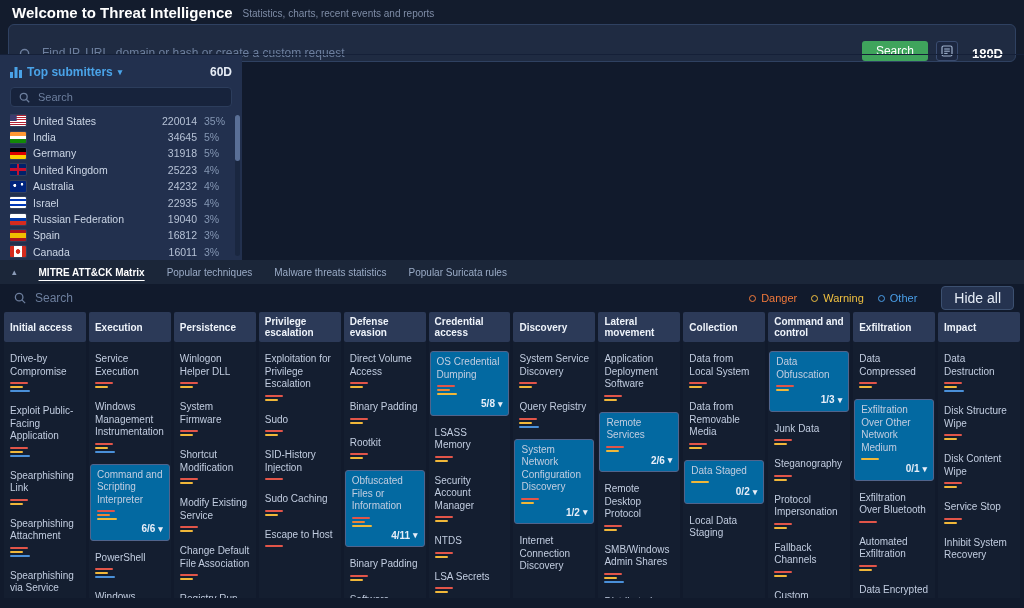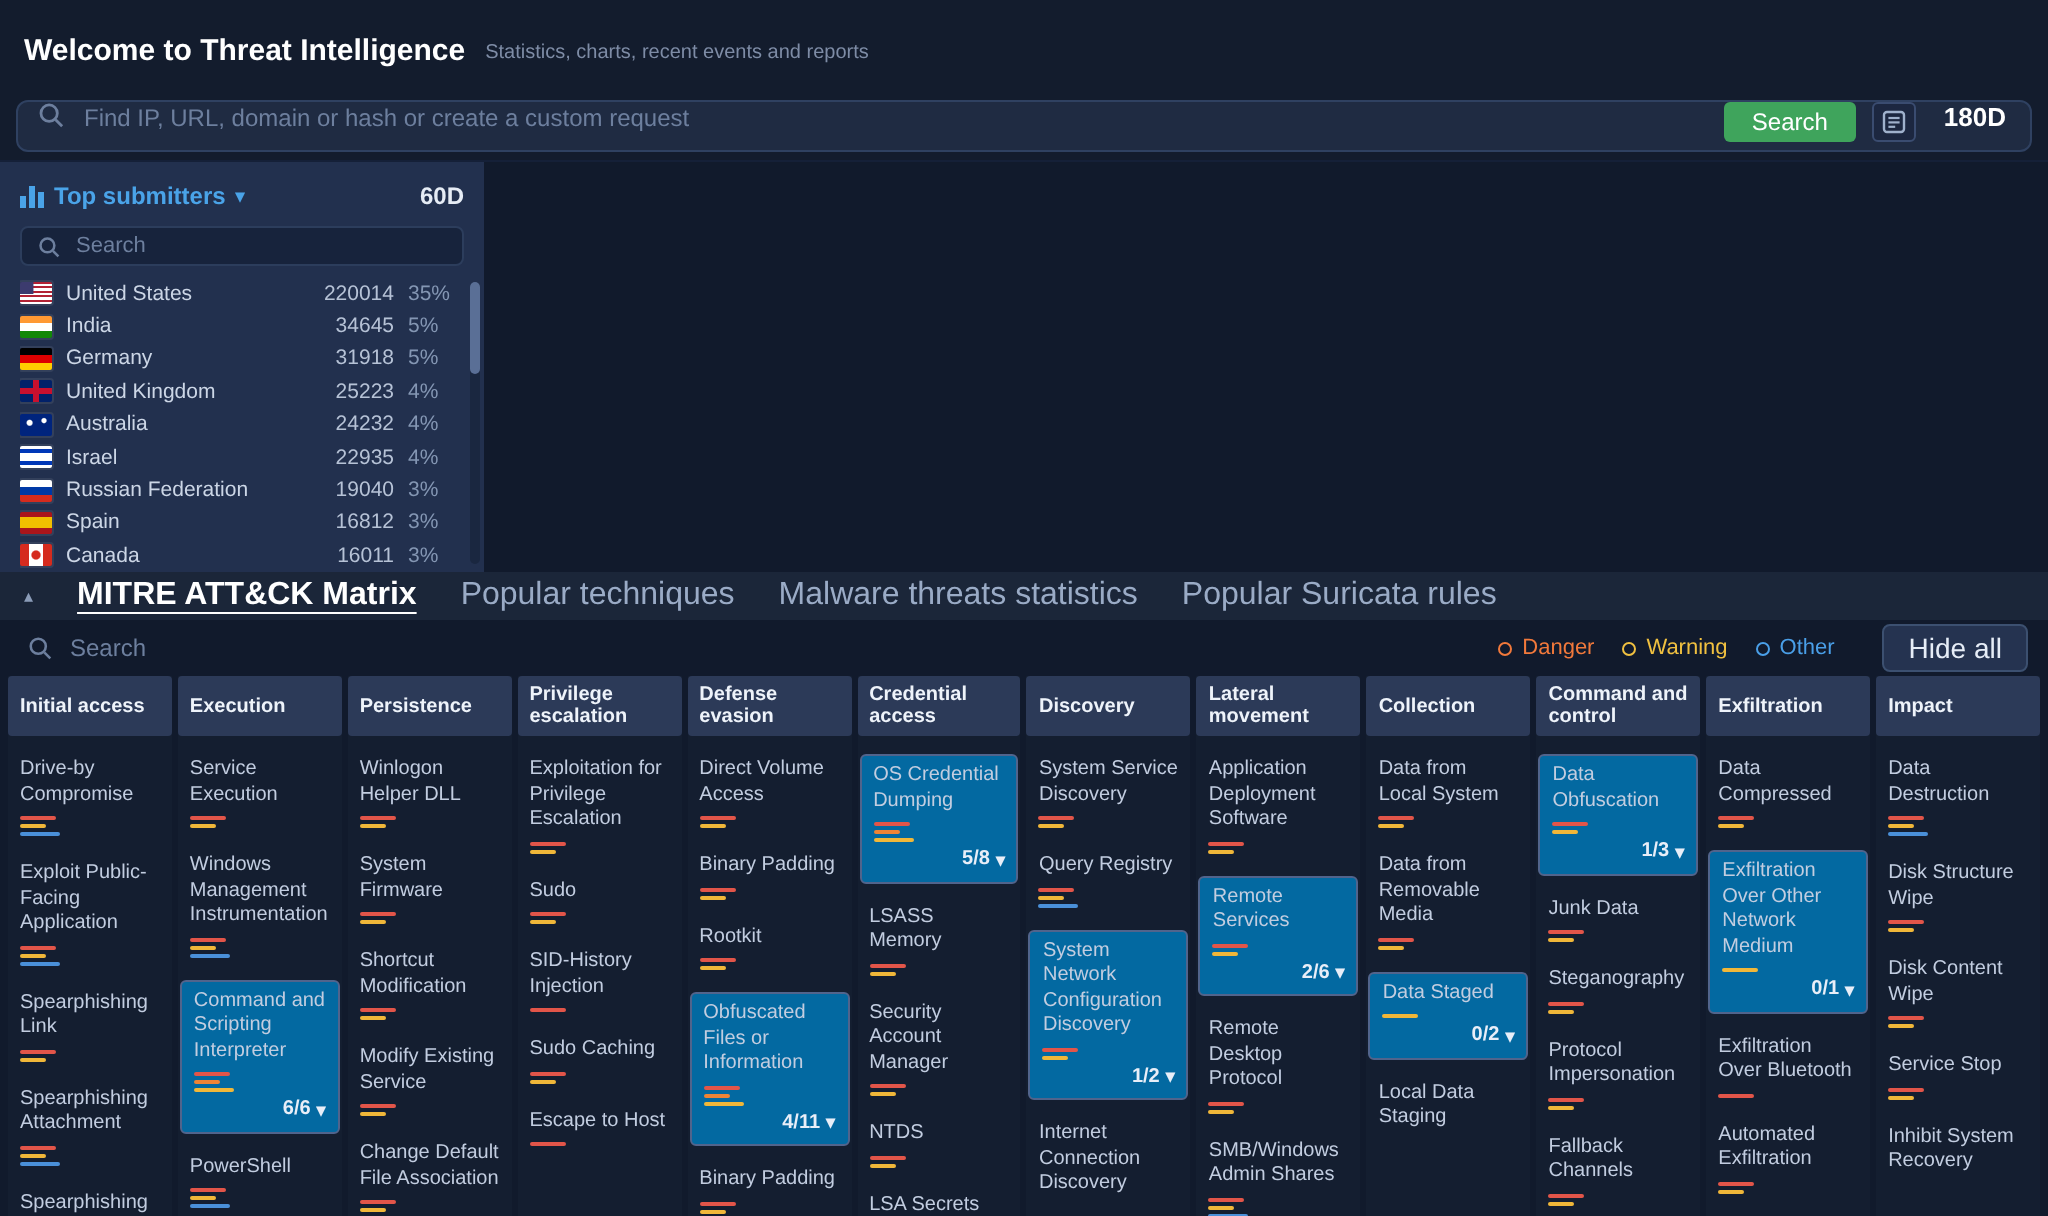--- a/index.html
+++ b/index.html
@@ -4,28 +4,28 @@
 <style>
   * { box-sizing: border-box; }
   html,body { margin:0; padding:0; }
   body {
     width:1024px; height:608px; overflow:hidden;
     background:#111a2c; color:#d6deeb;
     font-family:"Liberation Sans", sans-serif; font-size:12px;
     position:relative;
   }
   
-  .header { height:50px; background:#131c2d; display:flex; align-items:center; gap:10px; padding:0 12px; }
+  .header { height:24px; background:#131c2d; display:flex; align-items:center; gap:10px; padding:0 12px; }
   .title { font-size:15px; font-weight:bold; color:#ffffff; }
   .subtitle { font-size:10px; color:#7e8ca6; padding-top:3px; }
 
   
   .search-row { height:30px; background:#131c2d; padding:0 8px 4px; }
-  .search-box { height:26px; background:#1f2b42; border:1px solid #2f4161; border-radius:6px;
-    display:flex; align-items:flex-start; gap:8px; padding:0 6px 0 10px; }
+  .search-box { height:38px; background:#1f2b42; border:1px solid #2f4161; border-radius:6px;
+    display:flex; align-items:flex-end; gap:8px; padding:0 6px 0 10px; }
   .search-box input { flex:1; background:transparent; border:none; outline:none; color:#c9d4e6;
     font-size:12px; font-family:"Liberation Sans",sans-serif; }
   .search-box input::placeholder { color:#6d7f9e; }
   .btn-green { background:#3fa45c; color:#fff; border:none; border-radius:3px; height:20px;
     padding:0 14px; font-size:12px; font-family:"Liberation Sans",sans-serif; cursor:pointer; }
   .icon-btn { width:22px; height:20px; border:1px solid #3a4c70; border-radius:3px; background:#1c2740;
     display:flex; align-items:center; justify-content:center; cursor:pointer; }
   .period { font-size:13px; font-weight:bold; color:#fff; padding:0 6px; cursor:pointer; }
 
   
@@ -70,21 +70,21 @@
   .flag-gb{background:linear-gradient(180deg,transparent 0 38%,#c8102e 38% 62%,transparent 62%),linear-gradient(90deg,transparent 0 41%,#c8102e 41% 59%,transparent 59%),#012169;}
   .flag-au{background:radial-gradient(circle at 75% 30%,#fff 0 1px,transparent 1.6px),radial-gradient(circle at 30% 40%,#fff 0 1.2px,transparent 1.8px),#00247d;}
   .flag-il{background:linear-gradient(180deg,#fff 0 15%,#0038b8 15% 32%,#fff 32% 68%,#0038b8 68% 85%,#fff 85%);}
   .flag-ru{background:linear-gradient(180deg,#fff 0 33%,#0039a6 33% 66%,#d52b1e 66%);}
   .flag-es{background:linear-gradient(180deg,#aa151b 0 25%,#f1bf00 25% 75%,#aa151b 75%);}
   .flag-ca{background:radial-gradient(circle at 50% 50%,#d52b1e 0 2px,transparent 2.6px),linear-gradient(90deg,#d52b1e 0 28%,#fff 28% 72%,#d52b1e 72%);}
 
   
   .tabbar { height:24px; background:#1b2639; display:flex; align-items:center; gap:22px; padding:0 12px; }
   .collapse { color:#8b9cb8; font-size:9px; cursor:pointer; }
-  .tab { color:#9aabc6; font-size:16px; cursor:pointer; white-space:nowrap; }
+  .tab { color:#9aabc6; font-size:10px; cursor:pointer; white-space:nowrap; }
   .tab.active { color:#fff; font-weight:bold; text-decoration:underline; text-underline-offset:4px; }
 
   
   .toolbar { height:28px; display:flex; align-items:center; gap:8px; padding:0 10px; }
   .mini-search { width:210px; height:20px; display:flex; align-items:center; gap:7px; padding:0 4px; }
   .mini-search input { flex:1; background:transparent; border:none; outline:none; color:#c9d4e6; font-size:12px;
     font-family:"Liberation Sans",sans-serif; }
   .mini-search input::placeholder { color:#6d7f9e; }
   .spacer { flex:1; }
   .litem { display:flex; align-items:center; gap:5px; margin-left:14px; font-size:11px; cursor:pointer; }

